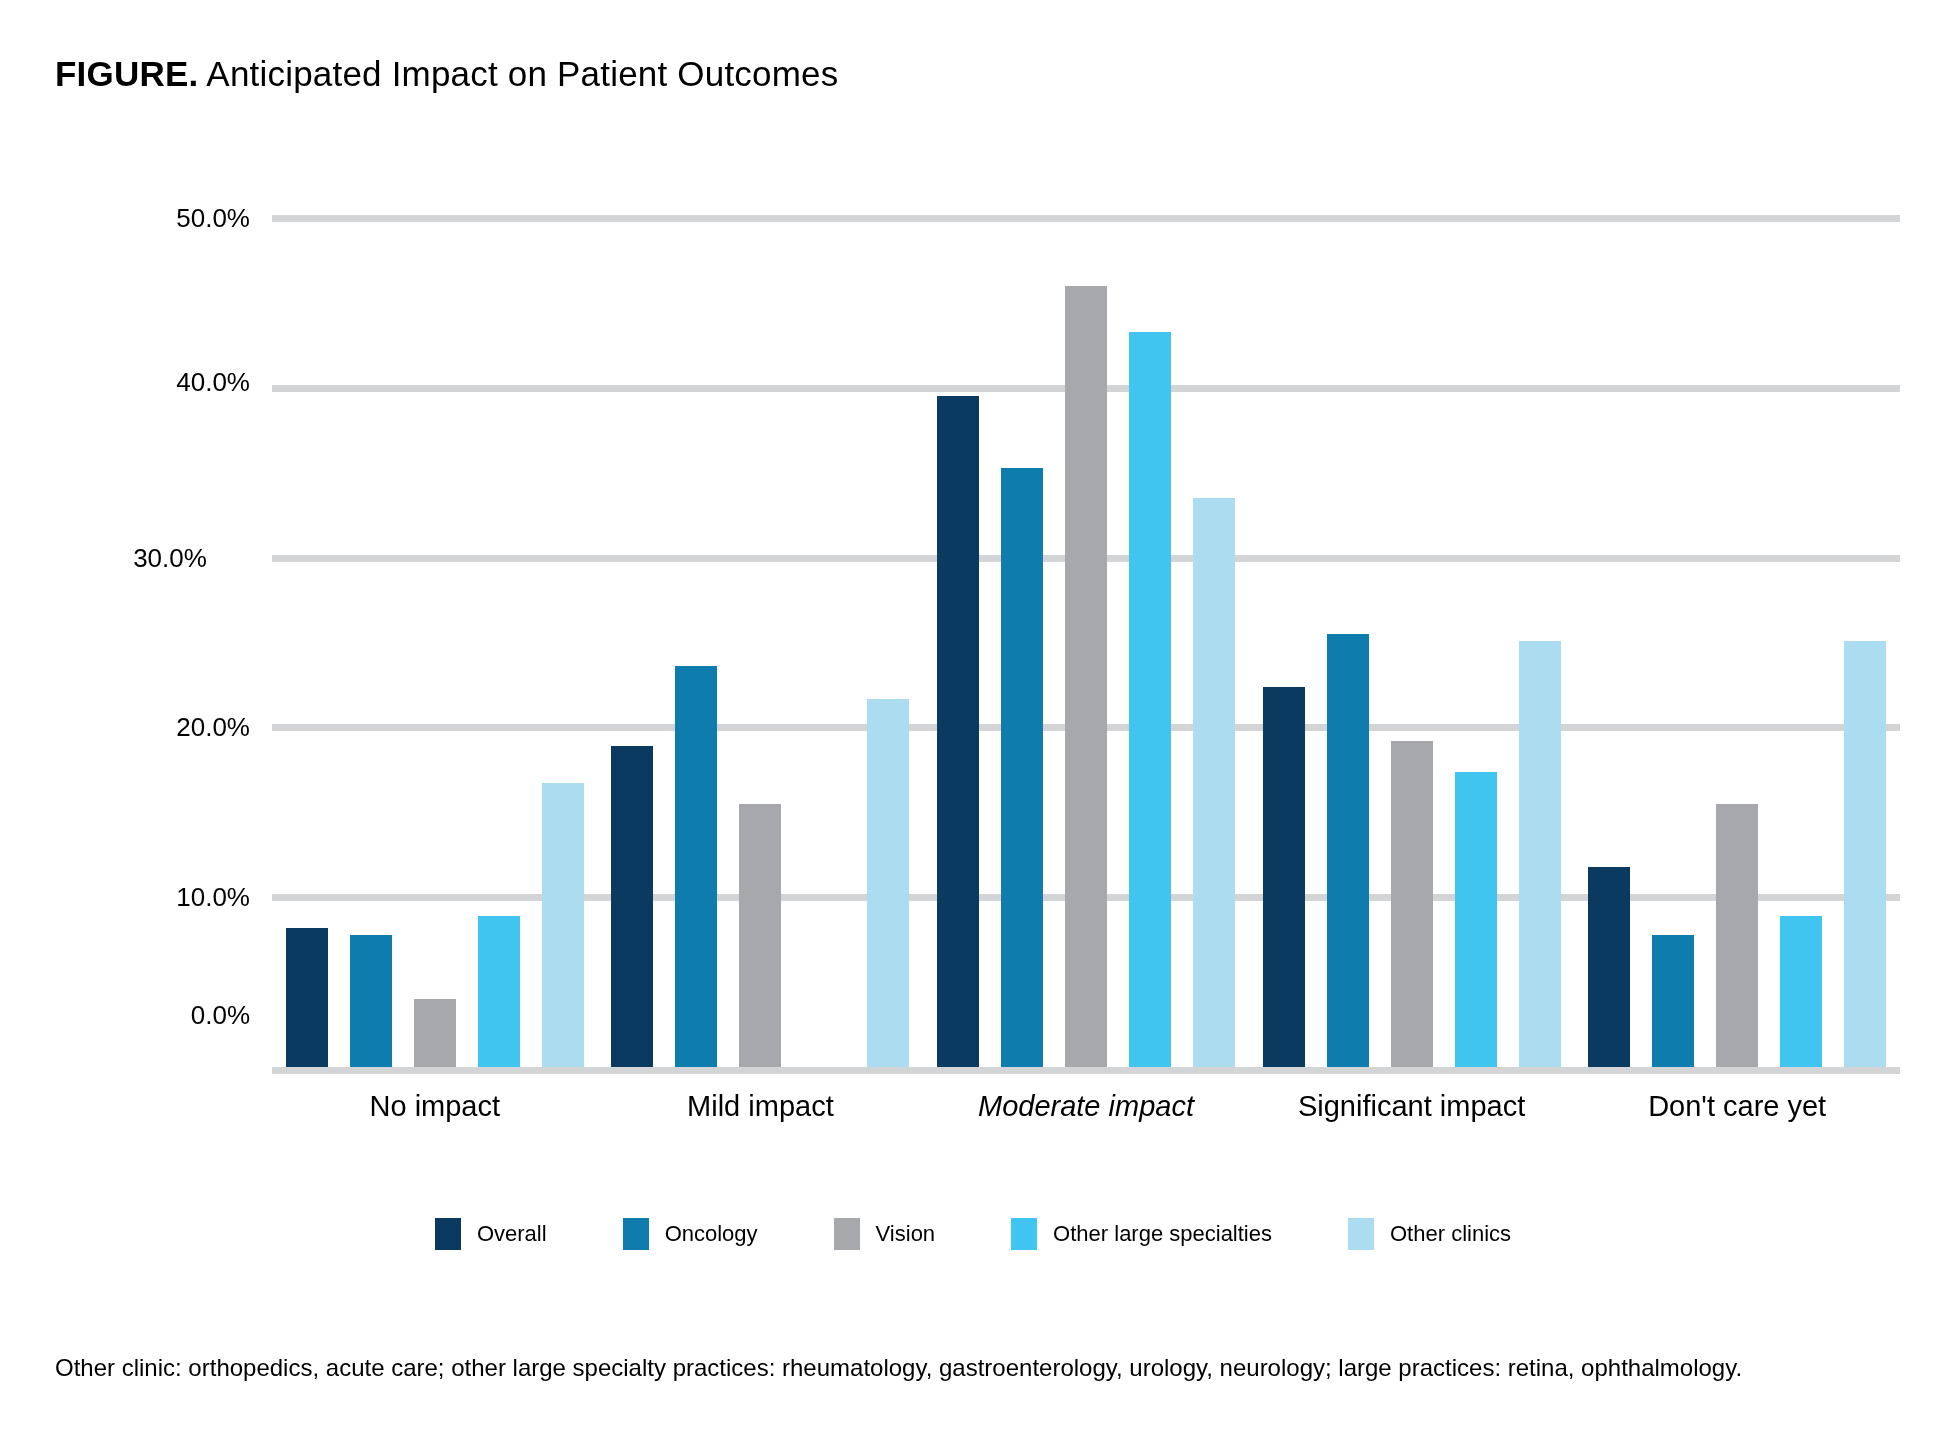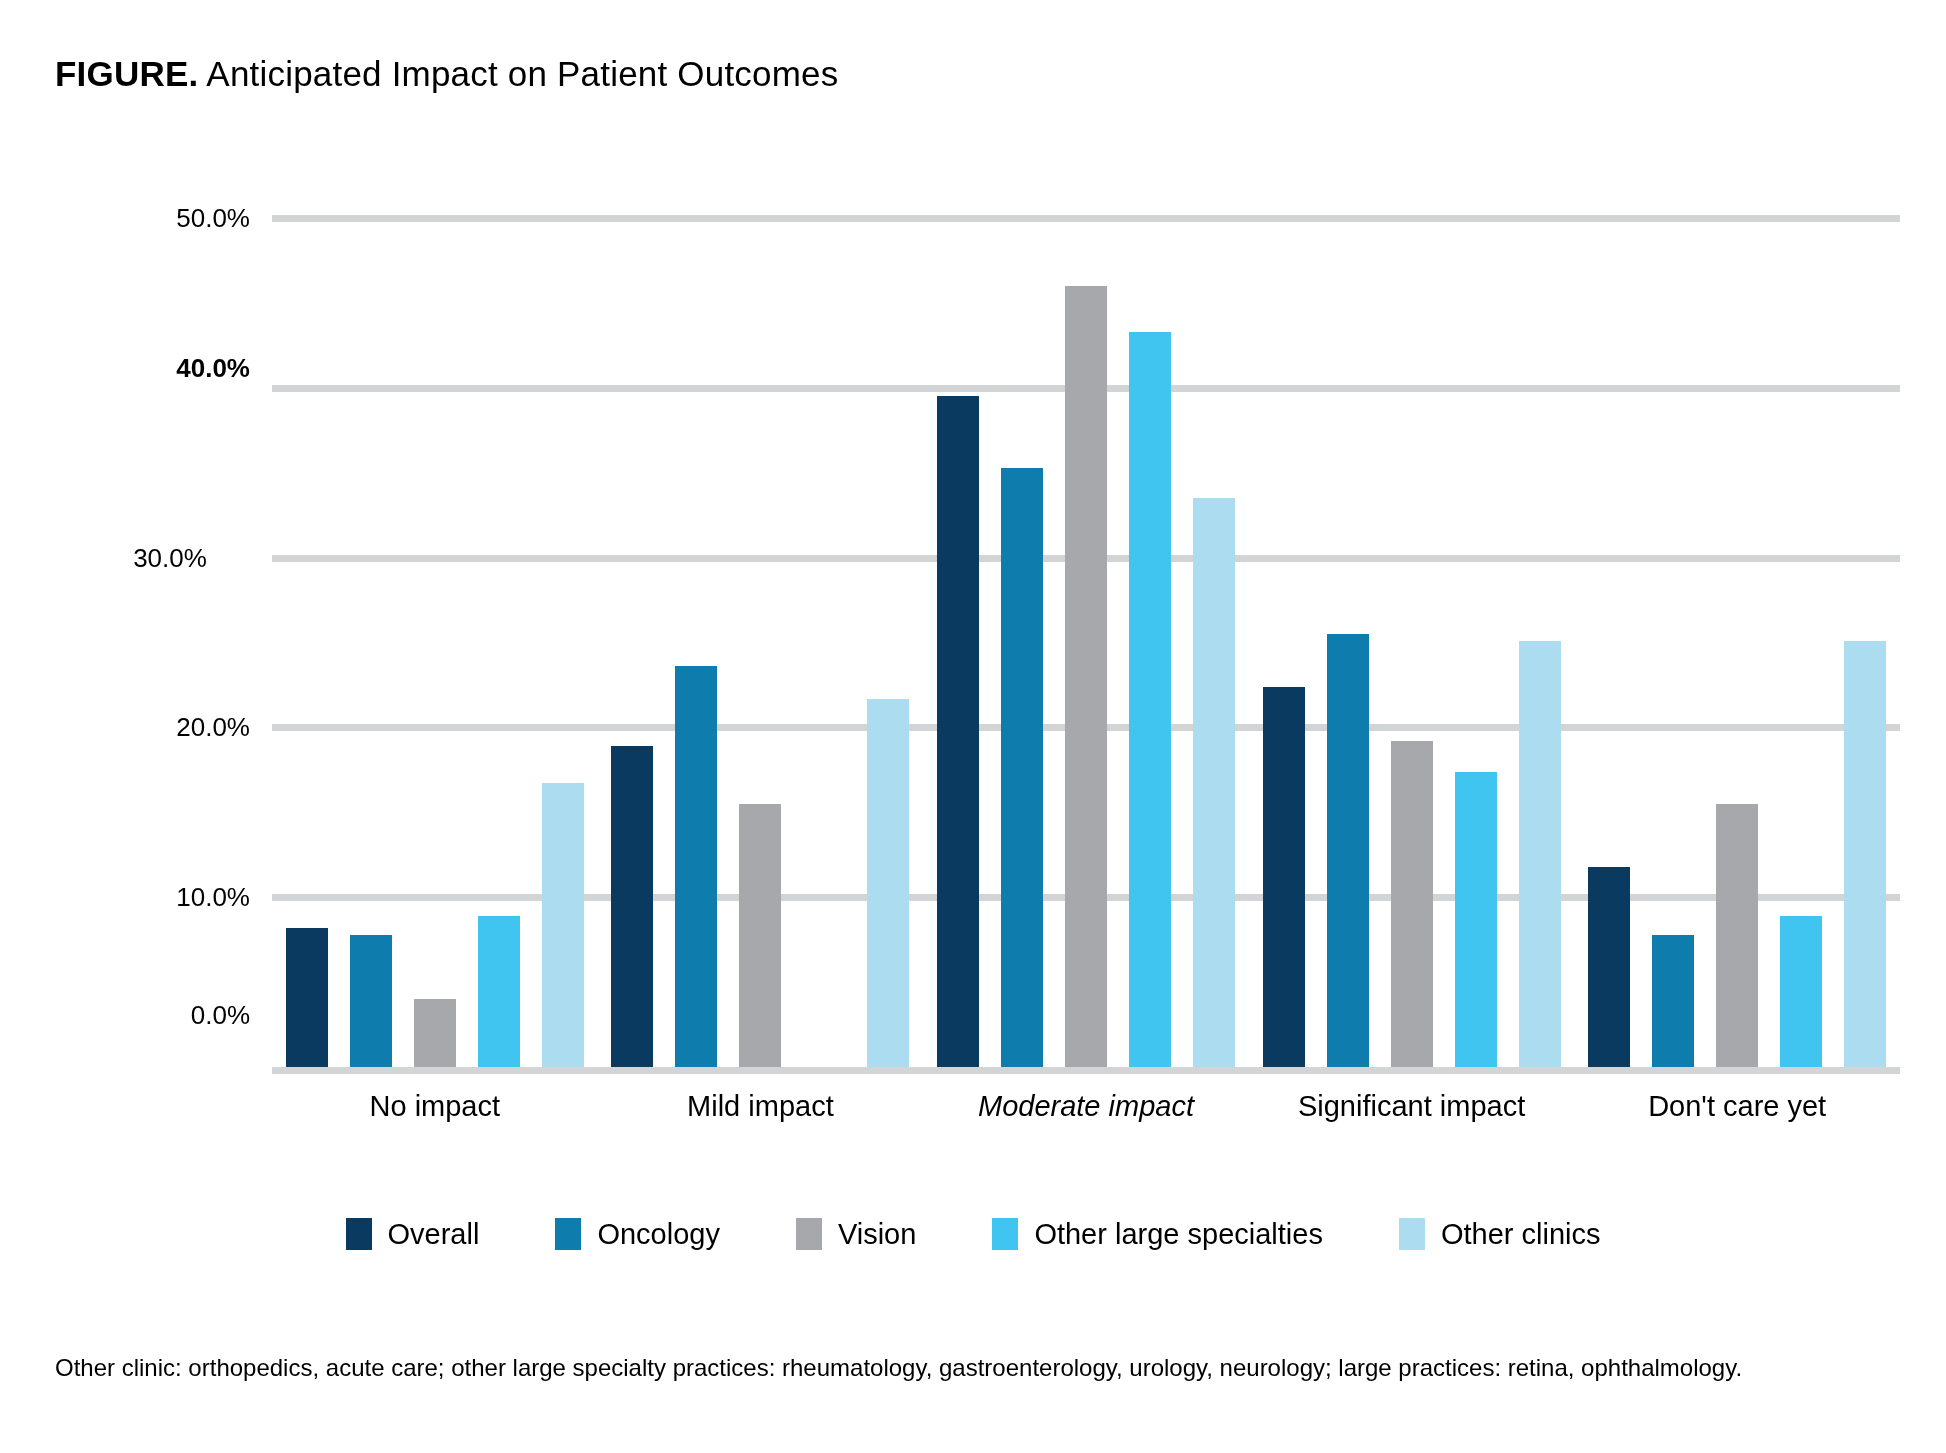--- a/index.html
+++ b/index.html
@@ -130,21 +130,21 @@
     align-items: center;
     margin: 0 38px;
   }
   .legend-swatch {
     width: 26px;
     height: 32px;
     margin-right: 16px;
     flex: none;
   }
   .legend-label {
-    font-size: 29px;
+    font-size: 22px;
     line-height: 32px;
     white-space: nowrap;
   }
 
   
   #footnote {
     position: absolute;
     left: 55px;
     top: 1353px;
     font-size: 24px;
@@ -157,21 +157,21 @@
 
 <div id="figure-title">
   <span class="lead">FIGURE.</span>
   <span class="rest">Anticipated Impact on Patient Outcomes</span>
 </div>
 
 <div id="chart-area">
 
   <div id="ylabels">
       <div class="ytick" style="top: 204px;">50.0%</div>
-      <div class="ytick" style="top: 354px; font-weight: bold;">40.0%</div>
+      <div class="ytick" style="top: 368px;">40.0%</div>
       <div class="ytick" style="top: 543.6px; text-align: center;">30.0%</div>
       <div class="ytick" style="top: 713.4px;">20.0%</div>
       <div class="ytick" style="top: 883.2px;">10.0%</div>
       <div class="ytick" style="top: 1001px;">0.0%</div>
     </div>
 
   <div id="plot">
     <div id="gridlines">
         <div class="gridline" style="top: -3px;"></div>
         <div class="gridline" style="top: 166.8px;"></div>

